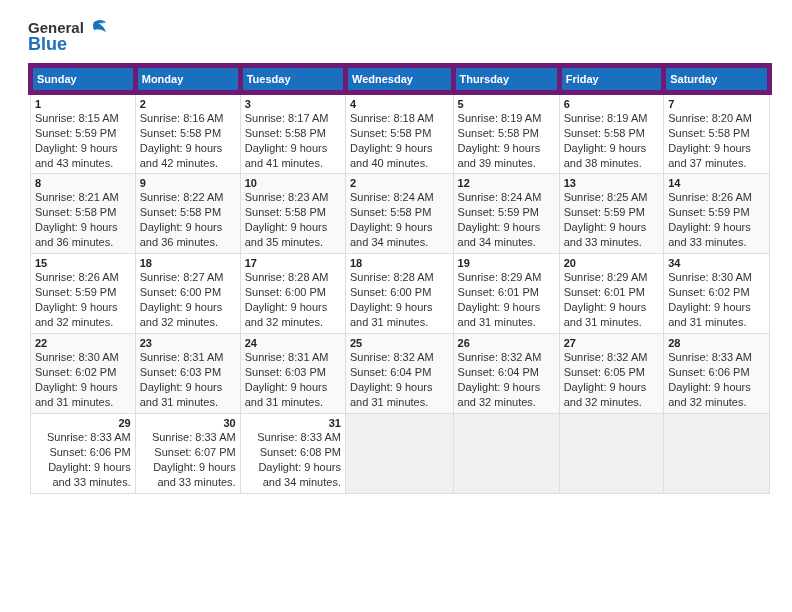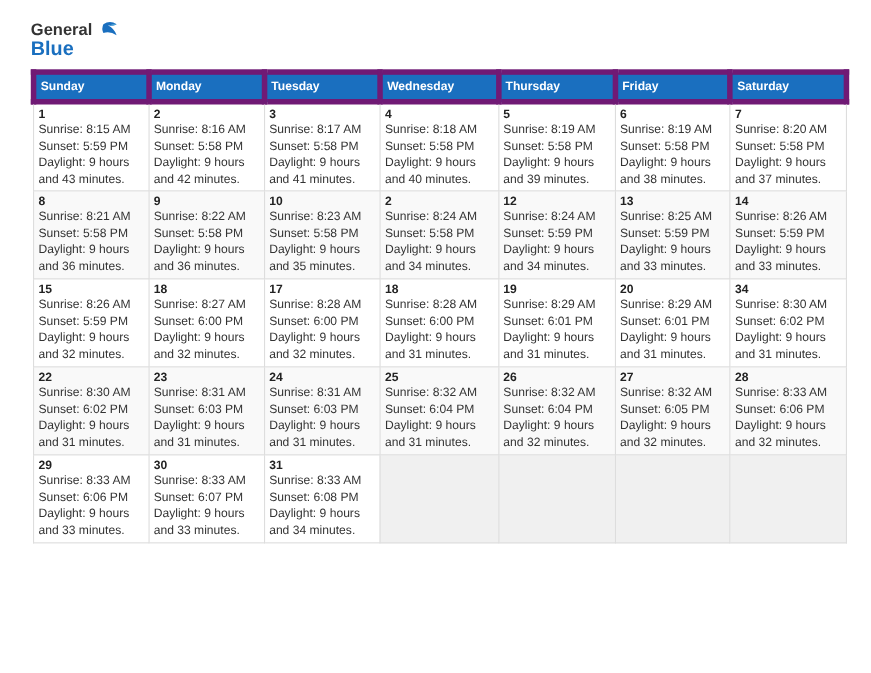--- a/index.html
+++ b/index.html
@@ -75,20 +75,21 @@
     .day-info {
       font-size: 11px;
       color: #333;
       line-height: 1.35;
     }
     .empty-cell {
       background: #f0f0f0 !important;
     }
     .last-row td {
       height: 70px;
+      text-align: right;
     }
   </style>
 </head>
 <body>
 
 <div class="page">
   <div class="header">
     <div class="logo">
   <div style="display:flex;flex-direction:column;align-items:flex-start;">
     <div style="display:flex;align-items:center;">

